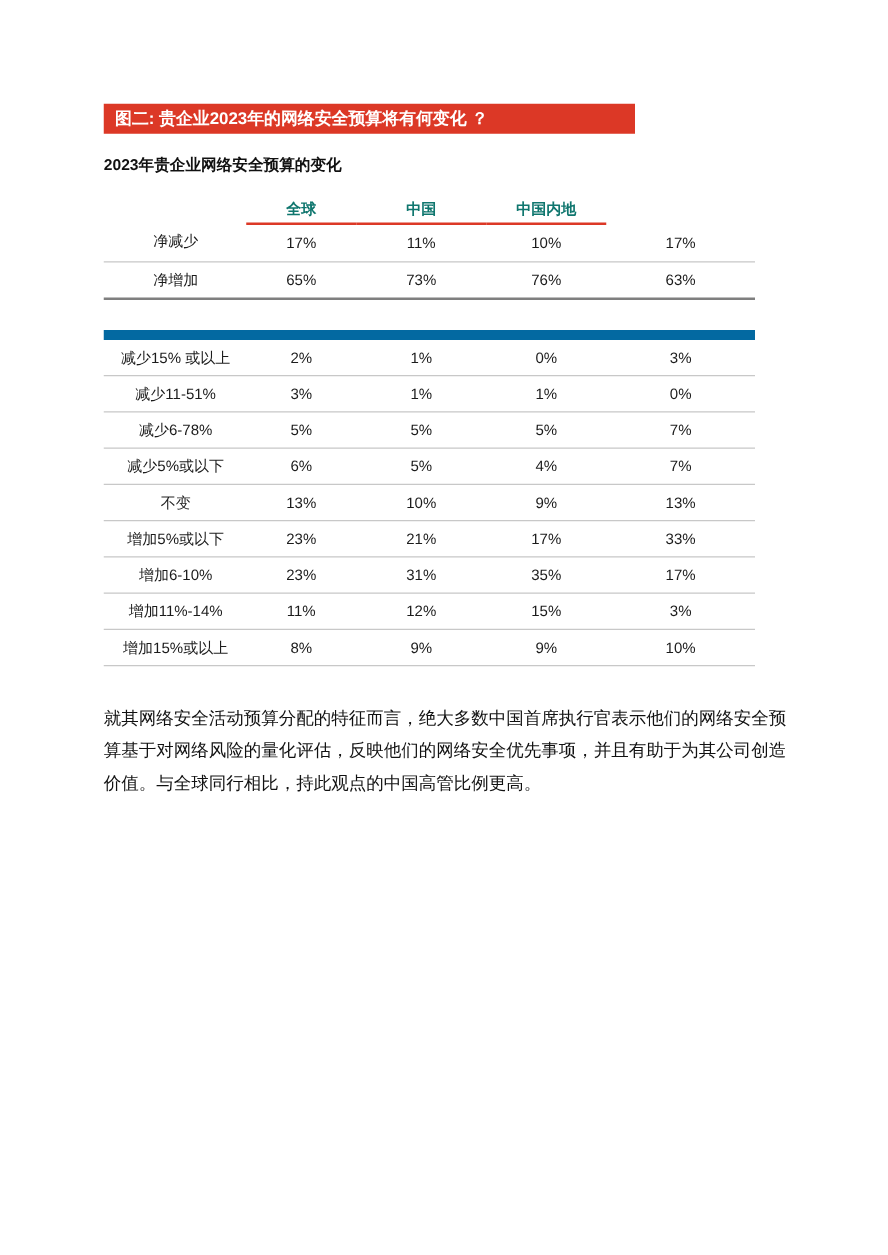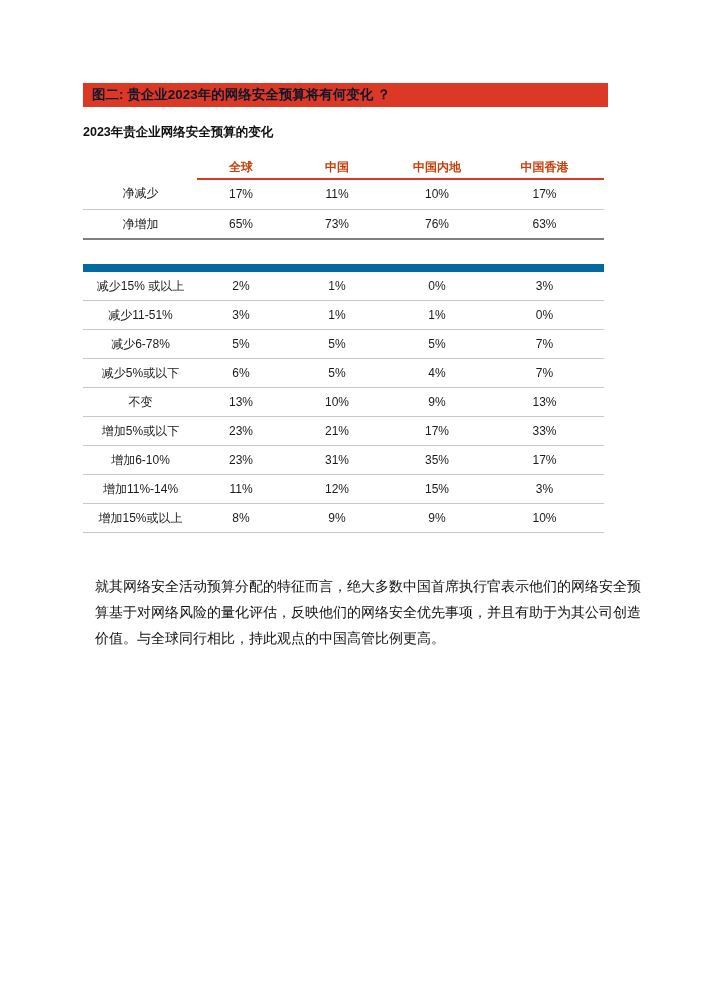--- a/index.html
+++ b/index.html
@@ -12,24 +12,24 @@
     position: relative;
     width: 710px;
     height: 1004px;
     background: #ffffff;
     overflow: hidden;
   }
   .banner {
     position: absolute;
     left: 83px;
     top: 83px;
-    width: 525px;
+    width: 425px;
     height: 24px;
     background: #dc3826;
-    color: #0f172a;
+    color: #ffffff;
     font-weight: bold;
     font-size: 13.5px;
     line-height: 24px;
     padding-left: 9px;
     box-sizing: border-box;
     white-space: nowrap;
   }
   .subtitle {
     position: absolute;
     left: 83px;
@@ -47,33 +47,33 @@
     color: #1b1b1b;
   }
   .tr {
     display: grid;
     grid-template-columns: 114px 88px 104px 96px 119px;
     align-items: center;
   }
   .td { text-align: center; }
   .td.label { text-align: center; padding-left: 1px; }
   .tr.head { height: 22px; }
-  .tr.head .td { font-weight: bold; color: #c2410c; }
+  .tr.head .td { font-weight: bold; color: #0f766e; }
   .tr.head .td.colhead { border-bottom: 2px solid #dc3826; height: 100%; line-height: 22px; box-sizing: border-box; }
   .tr.summary-1 { height: 31px; border-bottom: 1px solid #c8c8c8; }
   .tr.summary-2 { height: 28px; border-bottom: 2px solid #7f7f7f; }
   .section-gap { height: 24px; }
   .detail-block { border-top: 8px solid #0369a1; }
   .tr.detail { height: 28px; border-bottom: 1px solid #c8c8c8; }
   .body-text {
     position: absolute;
     left: 83px;
     top: 561px;
     width: 546px;
-    margin: 12px;
+    margin: 0;
     font-size: 14px;
     line-height: 26px;
     color: #111111;
     text-align: justify;
   }
   .footer {
     position: absolute;
     left: 83px;
     top: 936px;
     width: 521px;
@@ -96,21 +96,20 @@
 
   <div class="subtitle">2023年贵企业网络安全预算的变化</div>
 
   <div class="table">
 
     <div class="tr head">
       <div class="td label"></div>
       <div class="td colhead">全球</div>
       <div class="td colhead">中国</div>
       <div class="td colhead">中国内地</div>
-      <div class="td colhead">中国香港</div>
     </div>
 
     <div class="tr summary-1">
       <div class="td label">净减少</div>
       <div class="td">17%</div>
       <div class="td">11%</div>
       <div class="td">10%</div>
       <div class="td">17%</div>
     </div>
 

